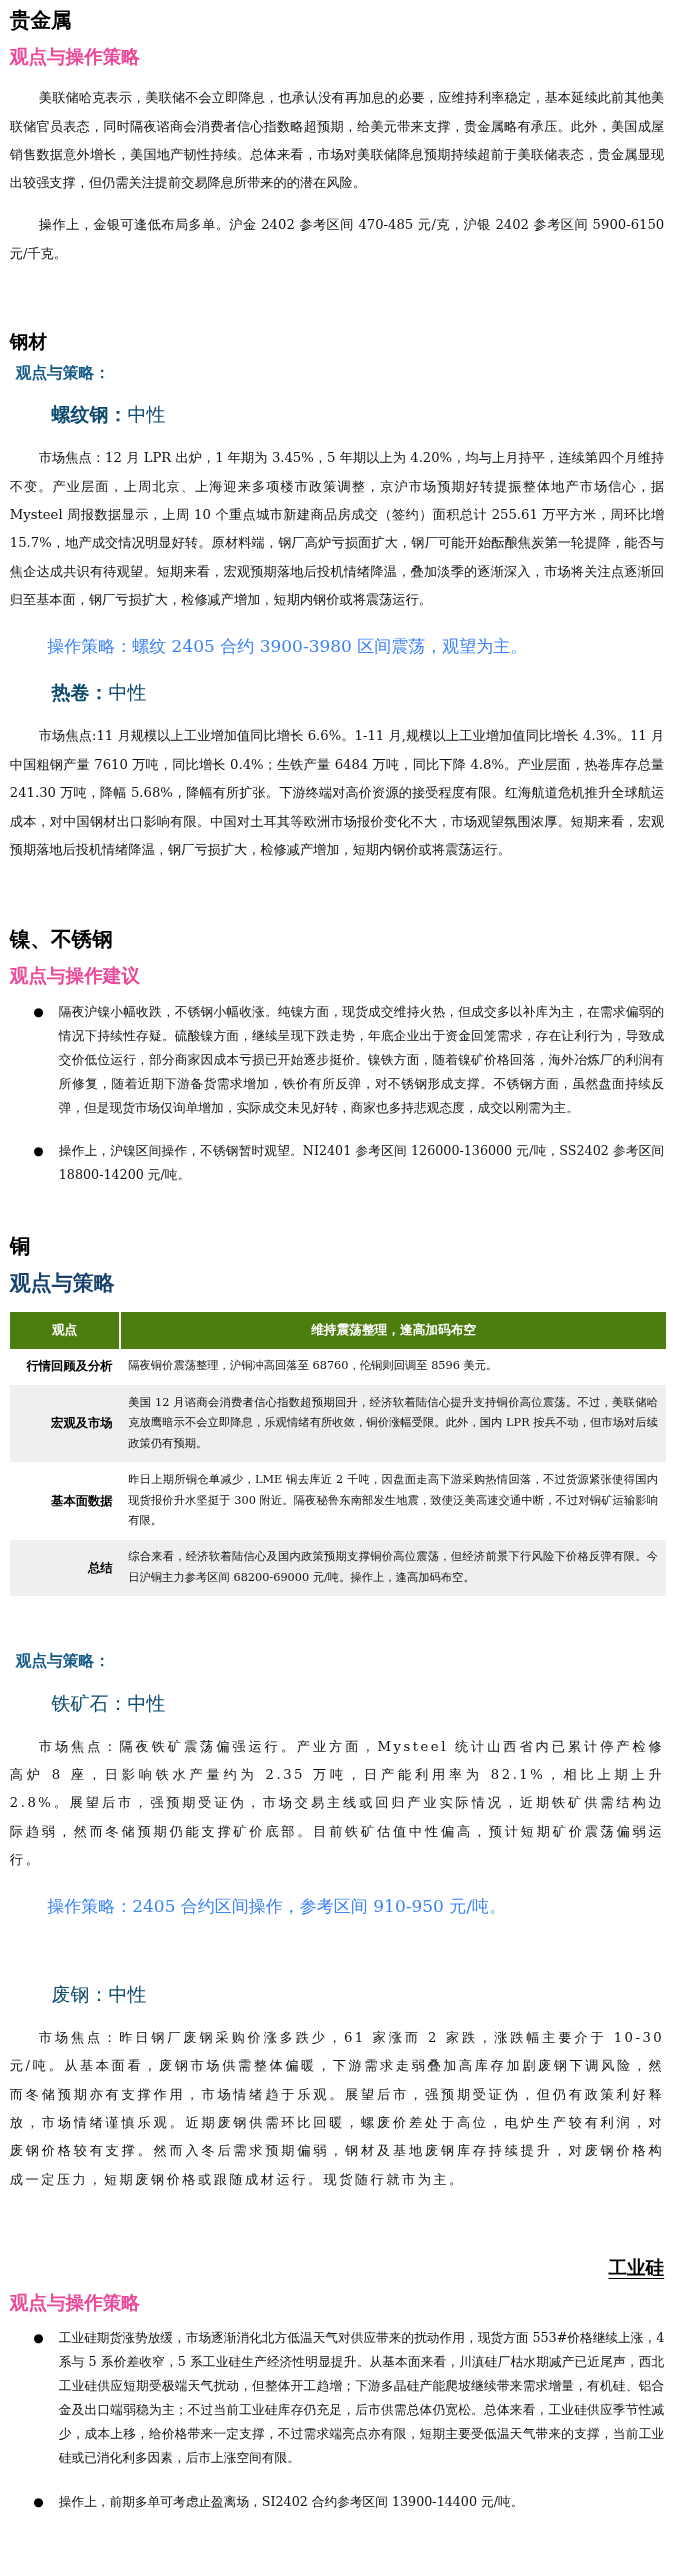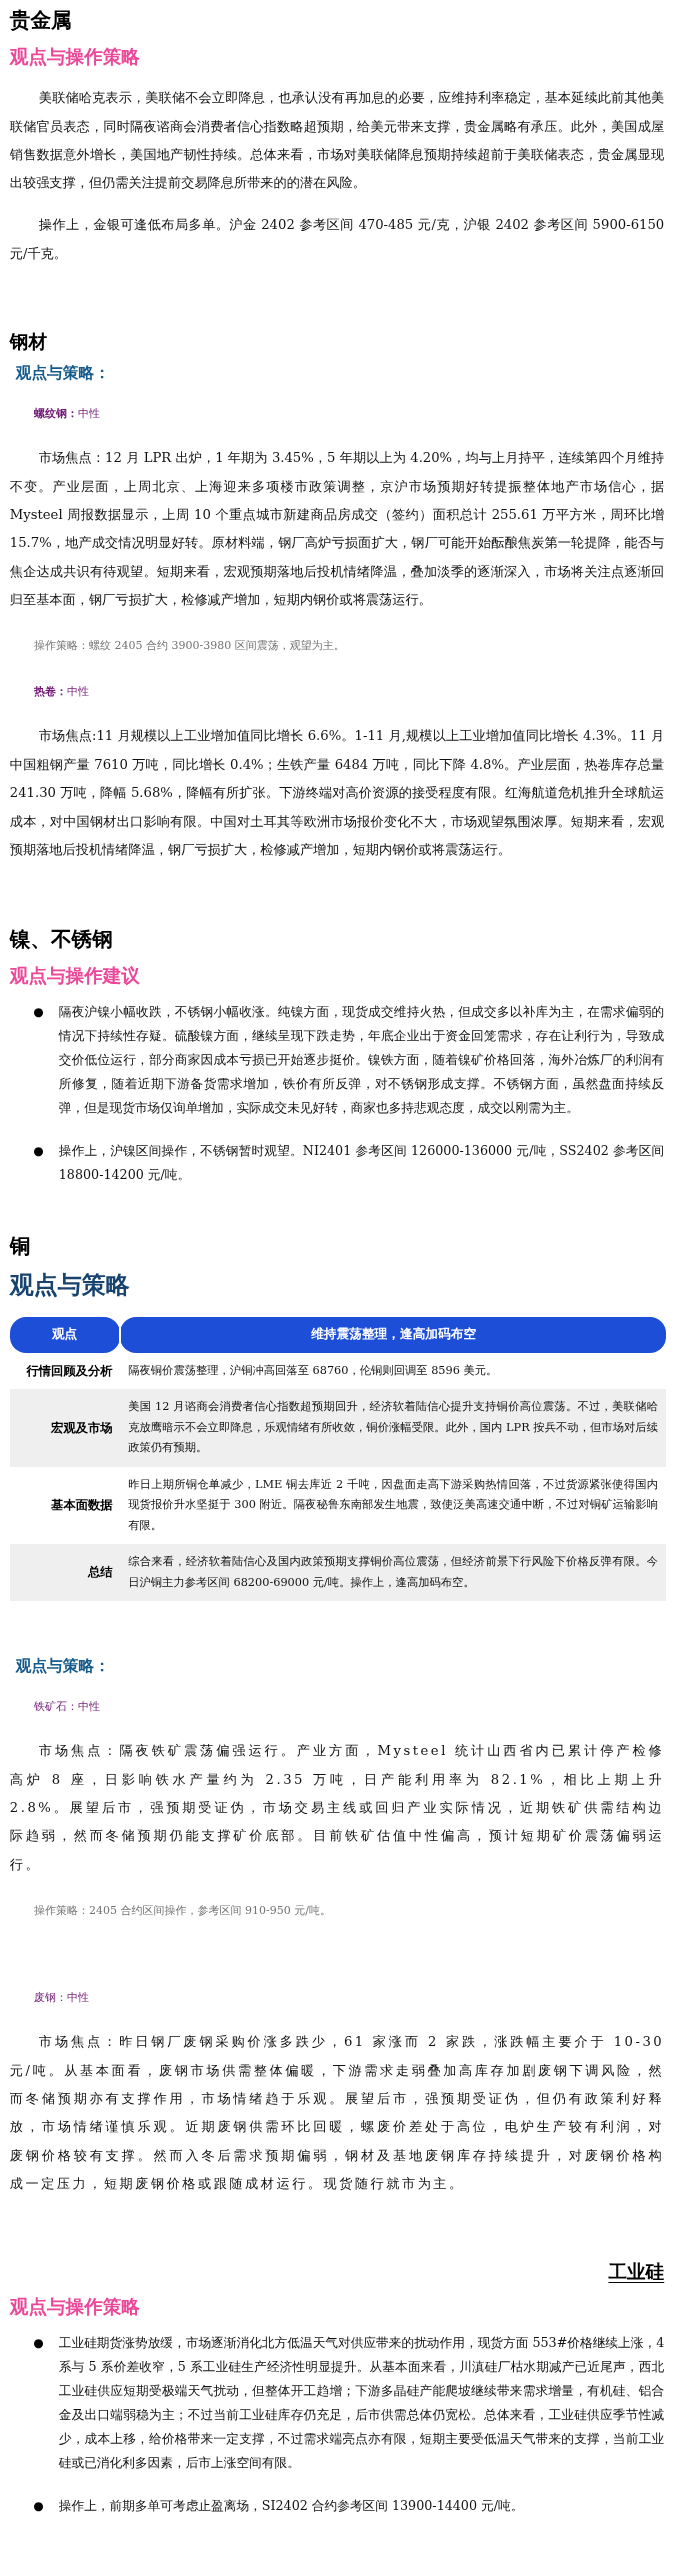--- a/index.html
+++ b/index.html
@@ -27,37 +27,37 @@
   }
   
   .sub-small{
     font-family:"Liberation Sans","DejaVu Sans",sans-serif;
     font-weight:bold;font-size:15.7px;color:#155a8a;
     margin:5.9px 0 3.9px 5.9px;line-height:1.5;
   }
   
   .sub-serif{
     font-family:"DejaVu Serif","Liberation Serif",serif;
-    font-weight:bold;font-size:24px;color:#17436e;
+    font-weight:bold;font-size:21px;color:#17436e;
     margin:3.9px 0 9.8px 0;line-height:1.5;
   }
 
   .para{
     font-size:13.2px;line-height:28.4px;text-align:justify;
     margin:13.7px 0;text-indent:2.2em;color:#111;
   }
   .para.wide{letter-spacing:2.5px;}
   .rating{
-    font-size:11px;line-height:28.4px;margin:15.7px 0;
-    text-indent:2.2em;color:#701a75;
+    font-size:19px;line-height:28.4px;margin:15.7px 0;
+    text-indent:2.2em;color:#0c4a6e;
   }
   .rating .lbl-bold{font-weight:bold;}
   .strategy{
-    font-size:11px;line-height:28.4px;margin:17.7px 0;
-    text-indent:2.2em;color:#737373;
+    font-size:17px;line-height:28.4px;margin:17.7px 0;
+    text-indent:2.2em;color:#3b82f6;
   }
   .sec-gap{height:47px;}
   .sec-gap-sm{height:25.5px;}
 
   
   ul.bullets{list-style:none;margin:9.8px 0 0 0;padding:0;}
   ul.bullets li{
     position:relative;
     margin:0 0 19.6px 0;
     padding-left:49px;
@@ -68,24 +68,24 @@
     position:absolute;left:23.5px;top:0;
     font-size:11.8px;color:#000;
   }
 
   
   table.view{
     border-collapse:collapse;width:656px;margin:13.7px 0 0 0;
     font-size:11.3px;
   }
   table.view th{
-    background:#1d4ed8;color:#fff;
+    background:#4d7c0f;color:#fff;
     font-family:"Liberation Sans","DejaVu Sans",sans-serif;
     font-weight:bold;font-size:12.7px;
-    padding:9.8px 5.9px;text-align:center;border-radius:16px;
+    padding:9.8px 5.9px;text-align:center;
   }
   table.view th.th-label{width:95px;border-right:2px solid #fff;}
   table.view td{
     vertical-align:middle;padding:7.8px 7.8px;line-height:20.6px;
   }
   table.view td.row-label{
     font-weight:bold;text-align:right;white-space:nowrap;
     font-family:"Liberation Sans","DejaVu Sans",sans-serif;
     font-size:12.3px;color:#000;width:95px;
   }

